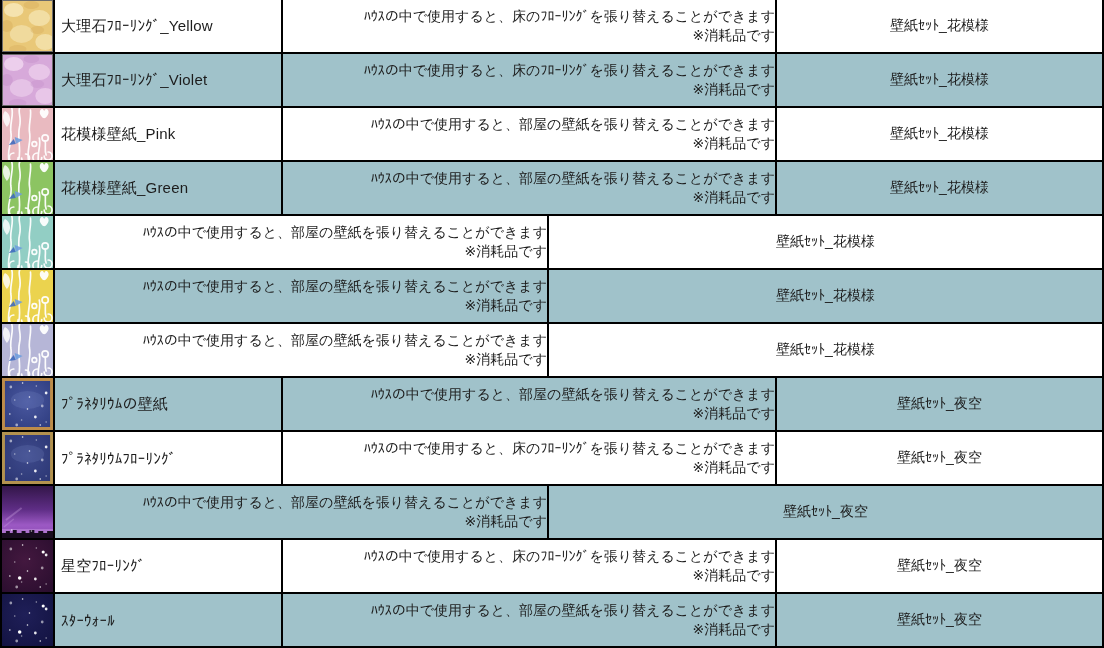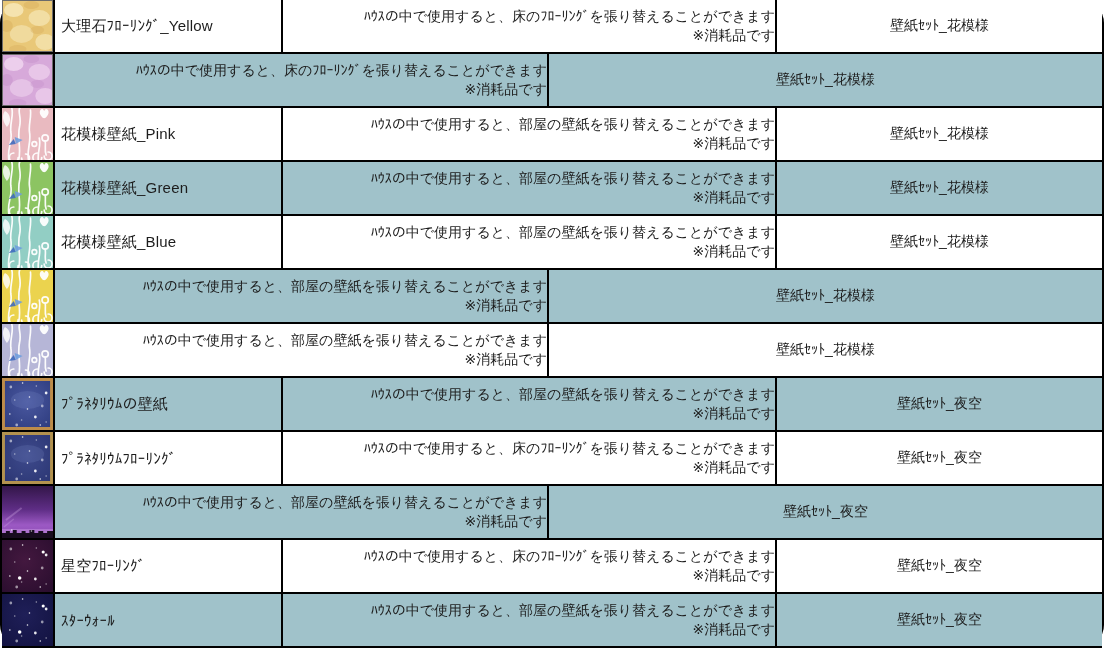--- a/index.html
+++ b/index.html
@@ -5,21 +5,20 @@
   html,body{margin:0;padding:0;background:#fff}
   body{
     width:1104px;height:648px;overflow:hidden;
     font-family:"Liberation Sans","DejaVu Sans",sans-serif;
     color:var(--text,#1c1c1c);
   }
   .table{
     width:1104px;height:648px;box-sizing:border-box;
     border-left:2px solid var(--grid,#000);
     border-right:2px solid var(--grid,#000);
-    border-radius:23px;
   }
   .row{
     display:flex;height:54px;box-sizing:border-box;
     border-bottom:2px solid var(--grid,#000);
     background:var(--rowbg,#fff);
   }
   .row.shaded{background:var(--shaded,#a0c2ca)}
   .cell{
     box-sizing:border-box;height:100%;
     border-right:2px solid var(--grid,#000);
@@ -82,20 +81,21 @@
               <ellipse cx="44" cy="42" rx="10" ry="8" fill="#f3dbf2" opacity=".6"></ellipse>
               <ellipse cx="30" cy="5" rx="8" ry="4" fill="#c690ca" opacity=".45"></ellipse>
               <ellipse cx="5" cy="26" rx="6" ry="6" fill="#c690ca" opacity=".45"></ellipse>
               <ellipse cx="36" cy="30" rx="7" ry="4" fill="#c690ca" opacity=".4"></ellipse>
               <ellipse cx="16" cy="49" rx="9" ry="4" fill="#c690ca" opacity=".4"></ellipse>
             </g>
             <rect x="0.5" y="0.5" width="51" height="51" fill="none" stroke="#6b6b6b" stroke-width="1"></rect>
           </svg>
         </div>
     </div>
+    <div class="cell c-name">大理石ﾌﾛｰﾘﾝｸﾞ_Violet</div>
     <div class="cell c-desc">
       <div class="line1">ﾊｳｽの中で使用すると、床のﾌﾛｰﾘﾝｸﾞを張り替えることができます</div>
       <div class="line2">※消耗品です</div>
     </div>
     <div class="cell c-cat">壁紙ｾｯﾄ_花模様</div>
   </div>
     <div class="row">
     <div class="cell c-thumb">
       <div class="thumb">
           <svg viewBox="0 0 52 52" preserveAspectRatio="none" xmlns="http://www.w3.org/2000/svg">
@@ -183,21 +183,20 @@
             </g>
             <g fill="#ffffff" opacity=".95">
               <path d="M40 8 C36 3 41 -2 43 3 C45 -2 50 3 46 8 C44 11 42 11 40 8 Z"></path>
               <path d="M3 3 C9 6 10 14 5 19 C0 13 0 7 3 3 Z" opacity=".85"></path>
             </g>
             <path d="M13 29 l8 3 -7 4 z" fill="#6f9ede" opacity=".9"></path>
             <path d="M12 31 l-5 6 7 -1 z" fill="#3f6cbf" opacity=".9"></path>
           </svg>
         </div>
     </div>
-    <div class="cell c-name">花模様壁紙_Blue</div>
     <div class="cell c-desc">
       <div class="line1">ﾊｳｽの中で使用すると、部屋の壁紙を張り替えることができます</div>
       <div class="line2">※消耗品です</div>
     </div>
     <div class="cell c-cat">壁紙ｾｯﾄ_花模様</div>
   </div>
     <div class="row shaded">
     <div class="cell c-thumb">
       <div class="thumb">
           <svg viewBox="0 0 52 52" preserveAspectRatio="none" xmlns="http://www.w3.org/2000/svg">

